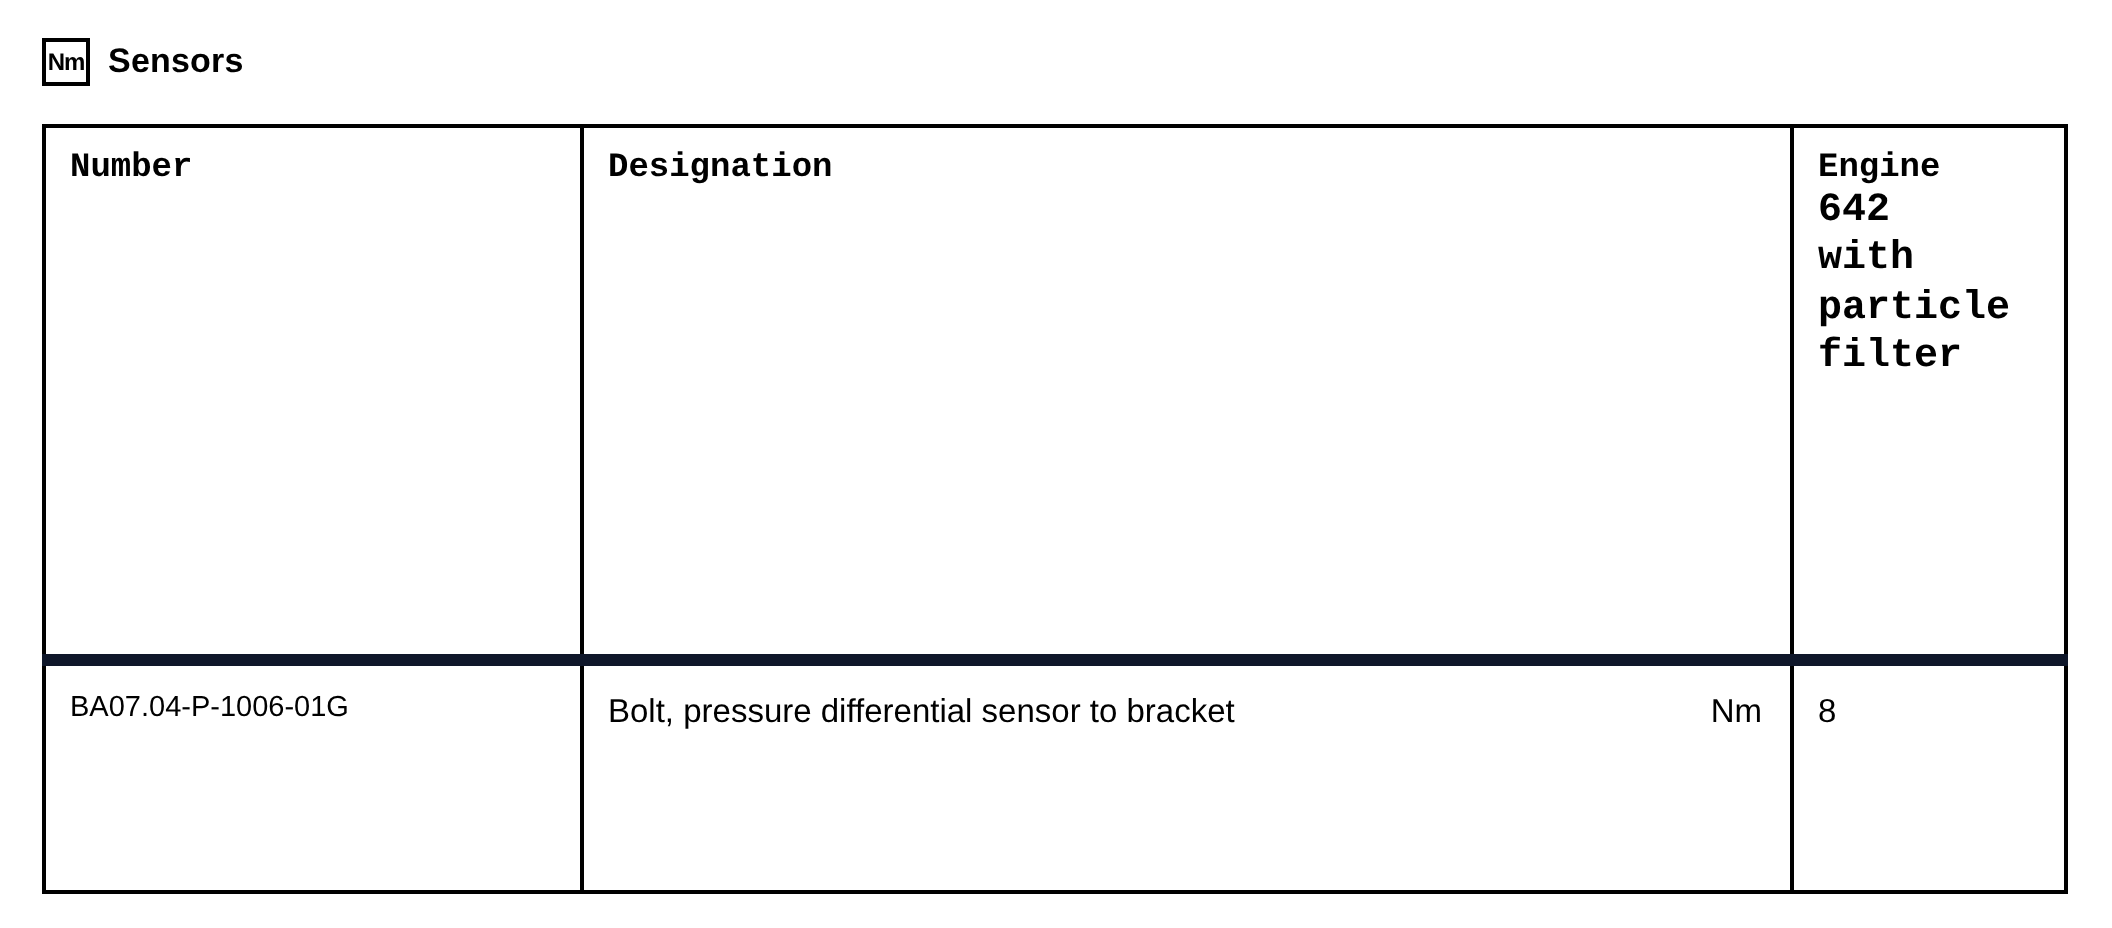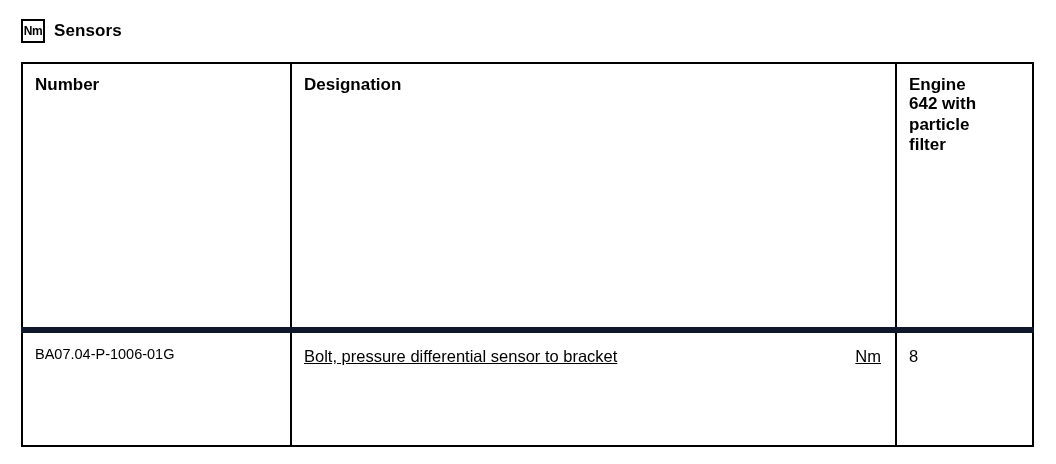--- a/index.html
+++ b/index.html
@@ -76,54 +76,53 @@
     box-sizing: border-box;
   }
   .spec-table tr:first-child td { border-top: none; }
   .spec-table td:first-child { border-left: none; }
 
   .cell-pad {
     padding: 12px 10px 8px 12px;
   }
 
   
-  tr.head-row td { height: 159px; }
+  tr.head-row td { height: 159px; font-family: Liberation Mono, monospace; }
   .hdr-text {
     font-size: 17px;
     font-weight: bold;
     line-height: 1.05;
   }
   .hdr-engine-line1 {
     font-size: 17px;
     font-weight: bold;
     line-height: 1.05;
   }
   .hdr-engine-line2 {
-    font-size: 17px;
+    font-size: 20px;
     font-weight: bold;
     line-height: 1.22;
     max-width: 90px;
   }
 
   
   tr.body-row-1 td { height: 69px; }
   tr.body-row-2 td { height: 97px; }
 
   .num-text {
     font-size: 14.5px;
     font-weight: normal;
     line-height: 1.3;
     white-space: nowrap;
   }
   .desig-flex {
     display: flex;
     align-items: center;
     justify-content: space-between;
     gap: 16px;
-    text-decoration: underline;
   }
   .desig-text {
     font-size: 16.5px;
     line-height: 1.35;
     max-width: 470px;
   }
   .desig-unit {
     font-size: 16.5px;
     line-height: 1.35;
     white-space: nowrap;

